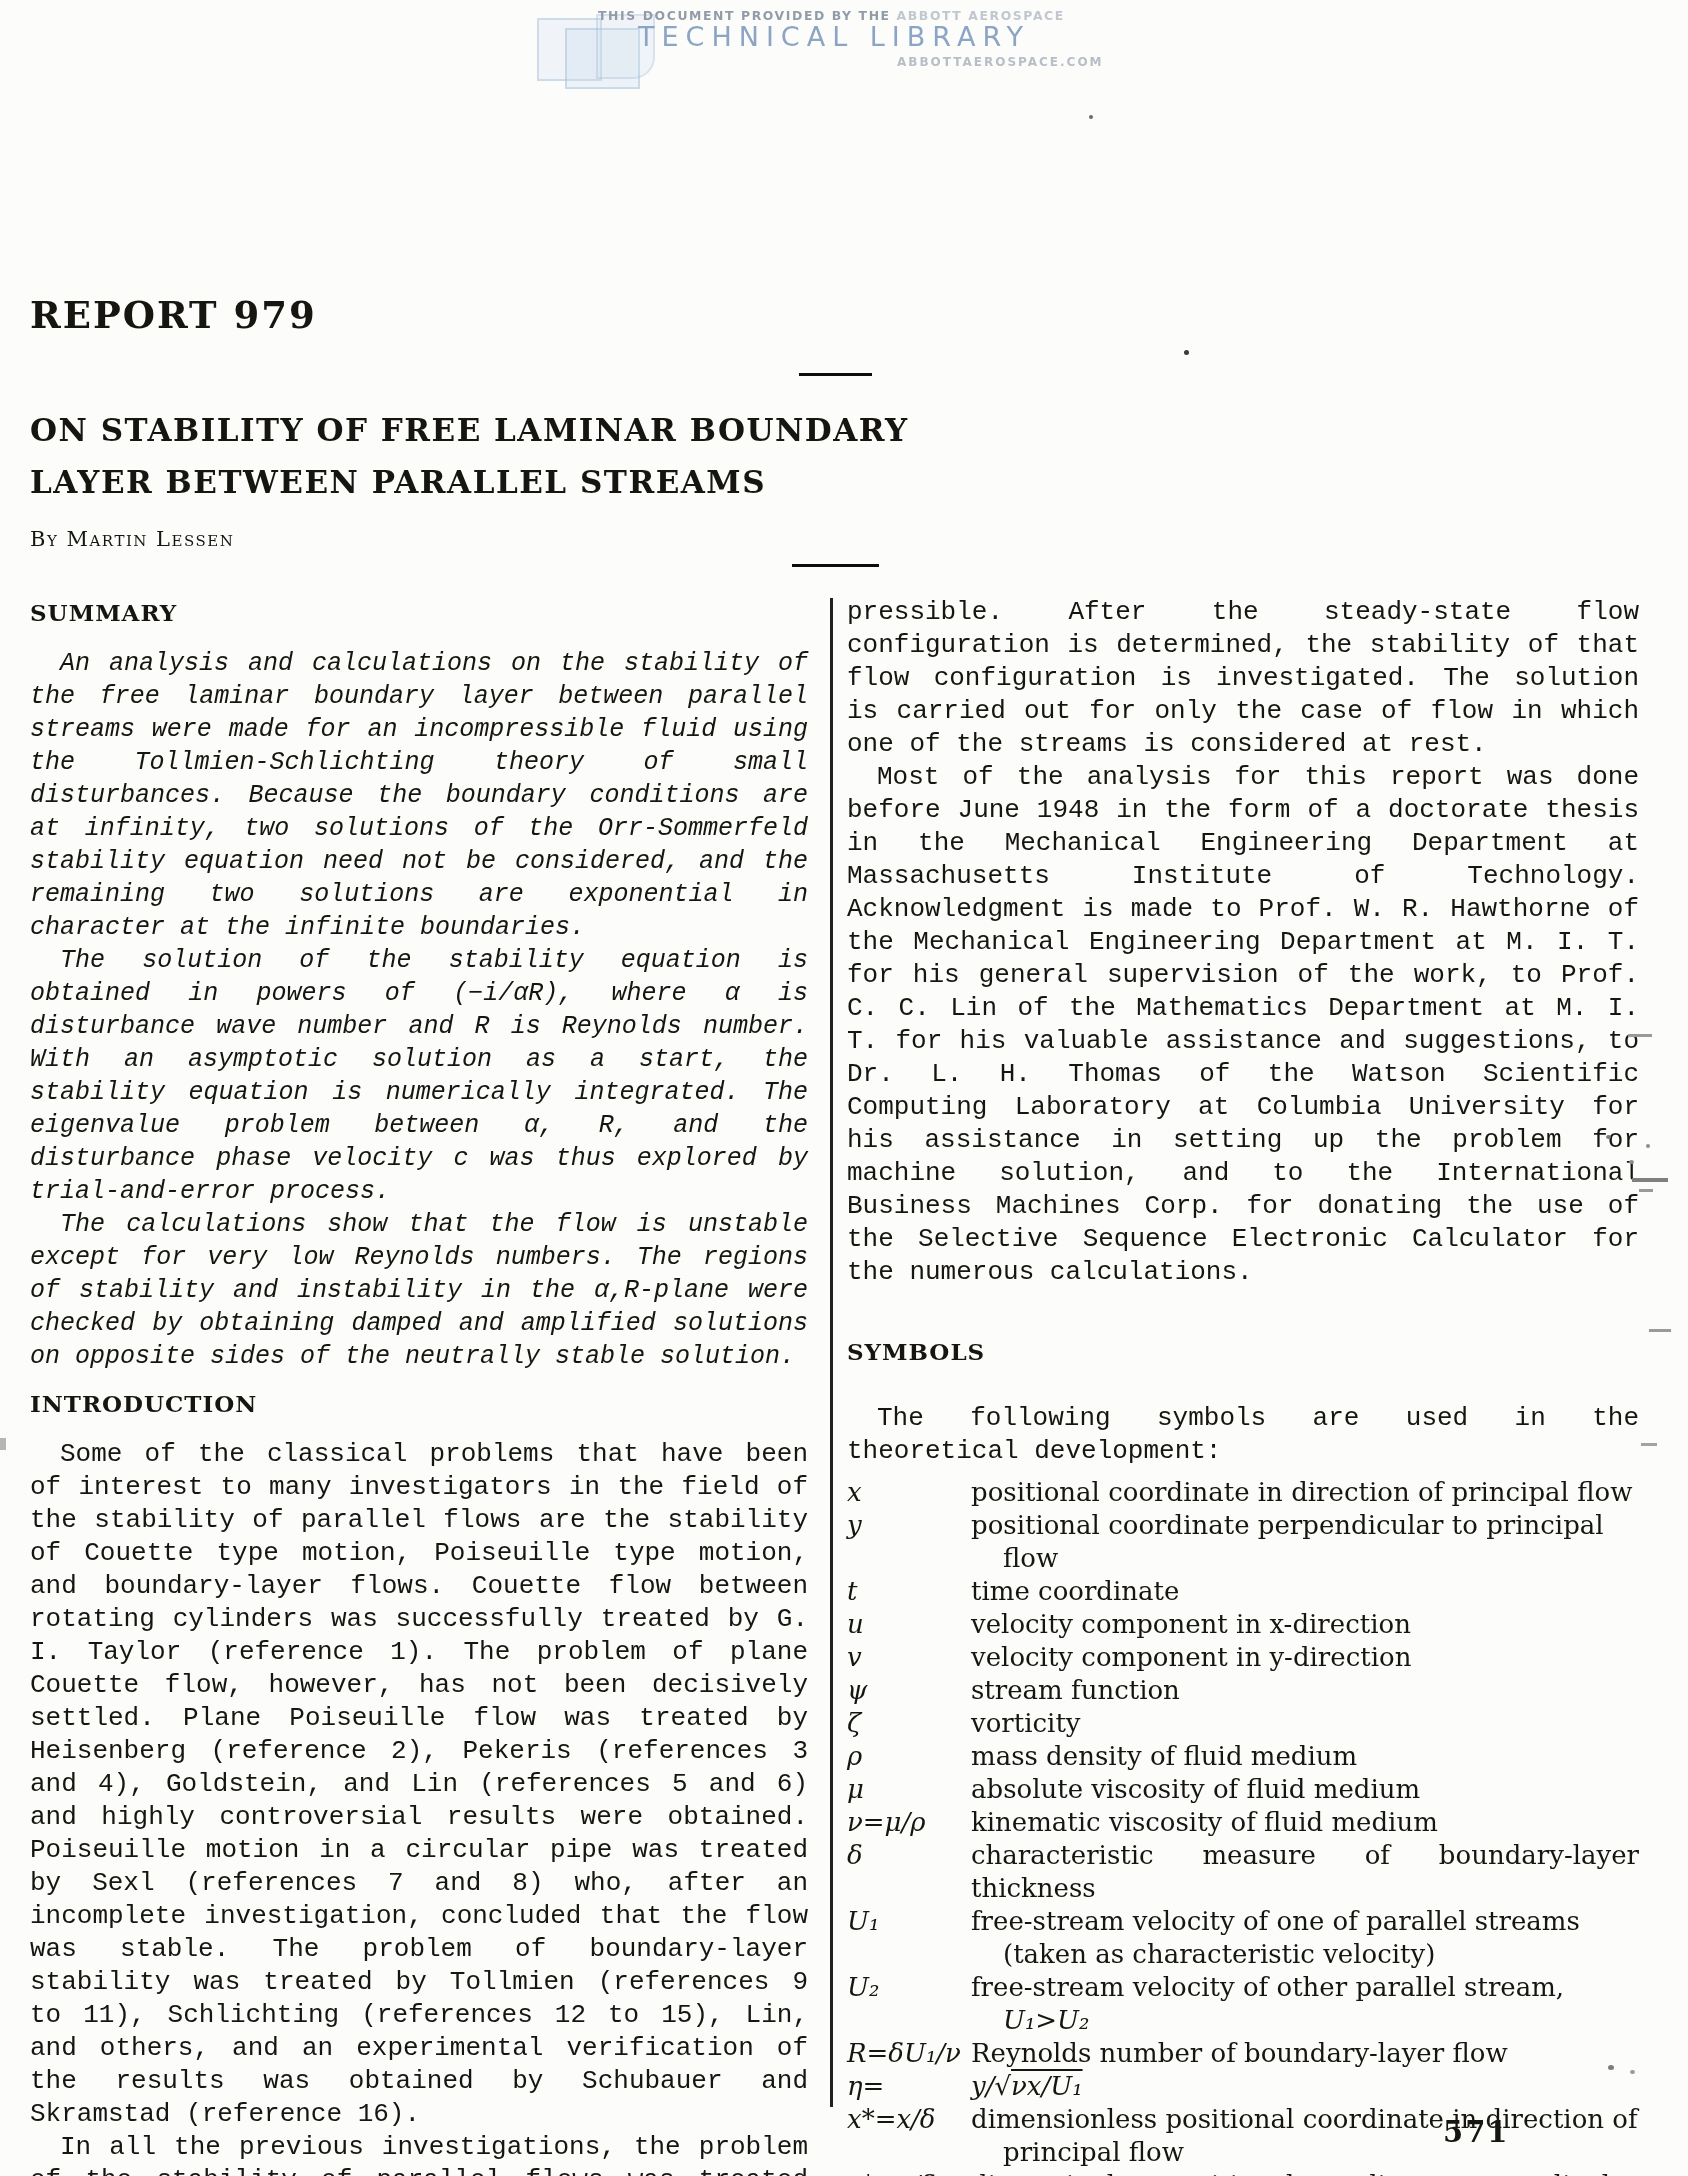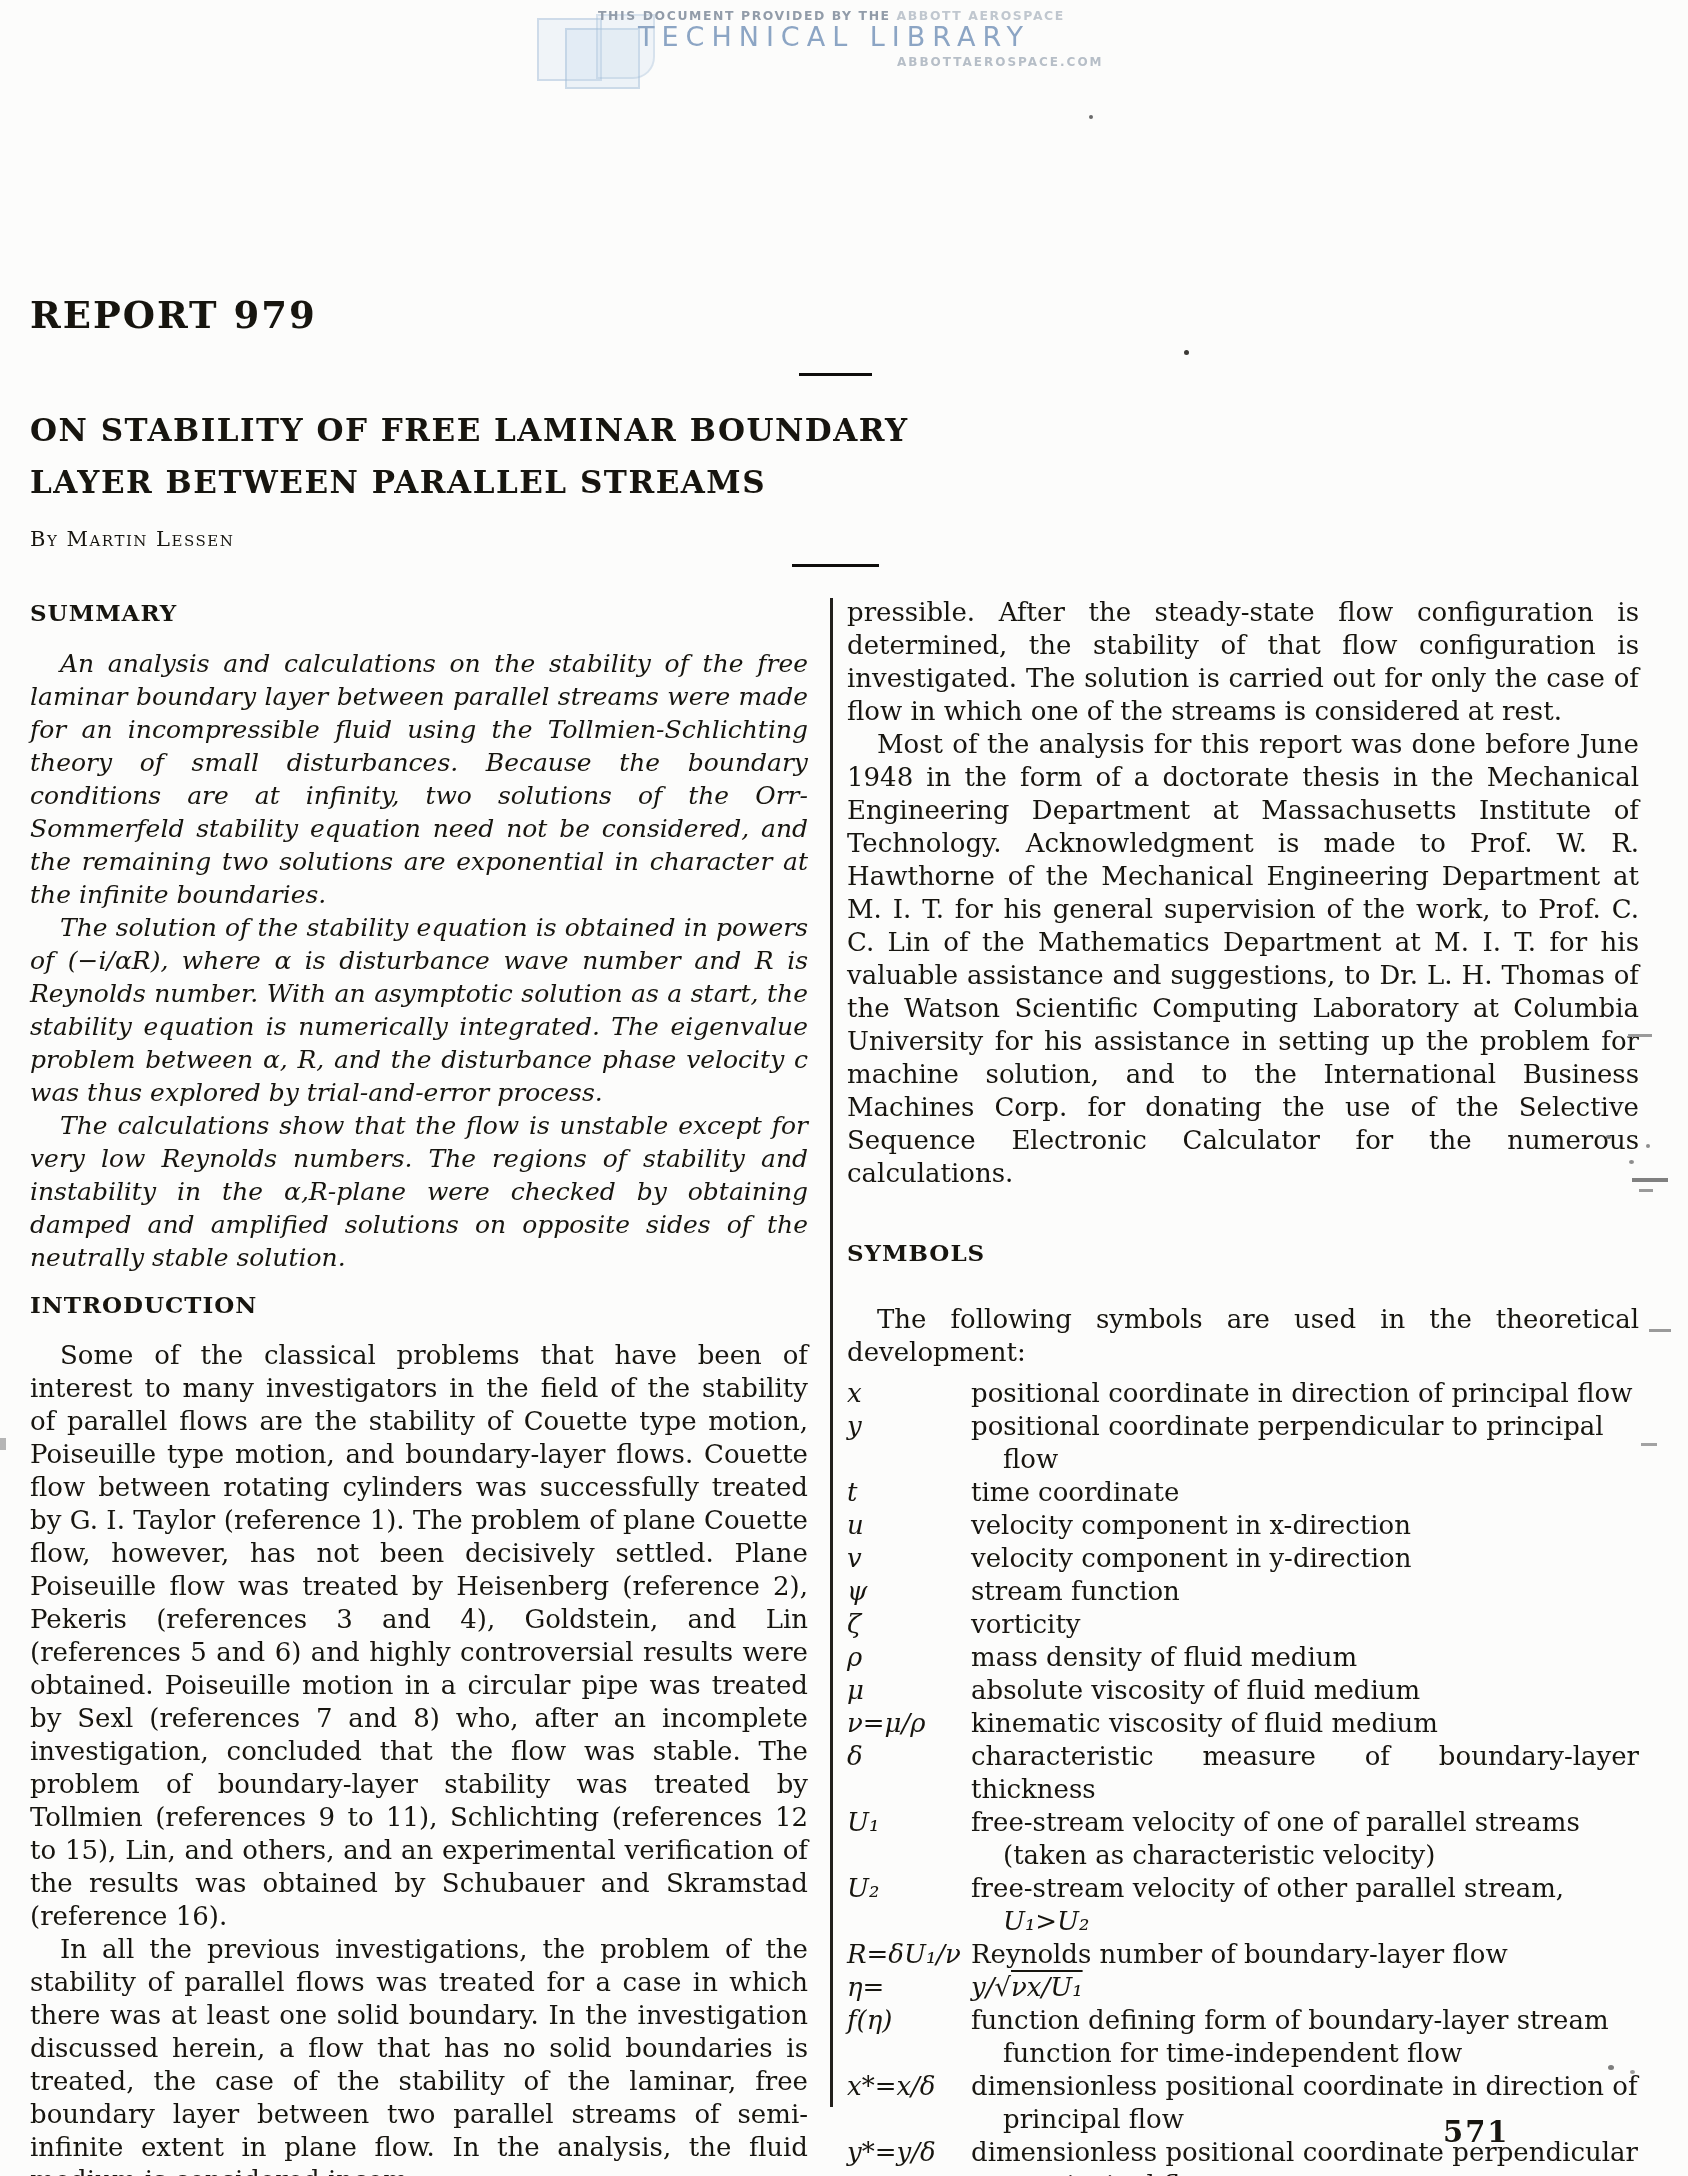--- a/index.html
+++ b/index.html
@@ -33,21 +33,21 @@
   .title{margin:28px 0 0;font-size:31px;line-height:52px;font-weight:700;letter-spacing:1.5px;}
   .byline{margin-top:19px;font-size:21px;font-variant:small-caps;letter-spacing:1.5px;}
   
   .col-divider{position:absolute;left:830px;top:598px;width:3px;height:1509px;background:#22201c;}
   .col{position:absolute;top:596px;font-size:26px;line-height:33px;}
   .col-left{left:30px;width:778px;}
   .col-right{left:847px;width:792px;}
   h2{font-size:23px;font-weight:700;text-align:left;letter-spacing:1px;margin:0 0 18px;}
   h2.intro-h{margin:14px 0 18px;}
   h2.symbols-h{margin:46px 0 34px;}
-  p{margin:0;text-align:justify;text-indent:30px;}
+  p{margin:0;text-align:justify;text-indent:30px;font-family:Liberation Mono, monospace;}
   p.noindent{text-indent:0;}
   p.it{font-style:italic;font-size:25px;}
   
   .symtab{margin-top:8px;}
   .symrow{display:grid;grid-template-columns:124px 1fr;}
   .symcell{font-style:italic;white-space:nowrap;}
   .defcell{text-align:justify;}
   .contline{padding-left:32px;}
   .ovl{text-decoration:overline;}
   
@@ -181,27 +181,20 @@
       </div>
       <div class="symrow">
         <div class="symcell">R=δU₁/ν</div>
         <div class="defcell">
             <div>Reynolds number of boundary-layer flow</div>
           </div>
       </div>
       <div class="symrow">
         <div class="symcell">η=</div>
         <div class="defcell symcell"><span>y/√</span><span class="ovl">νx/U₁</span></div>
-      </div>
-      <div class="symrow">
-        <div class="symcell">f(η)</div>
-        <div class="defcell">
-            <div>function defining form of boundary-layer stream</div>
-            <div class="contline">function for time-independent flow</div>
-          </div>
       </div>
       <div class="symrow">
         <div class="symcell">x*=x/δ</div>
         <div class="defcell">
             <div>dimensionless positional coordinate in direction of</div>
             <div class="contline">principal flow</div>
           </div>
       </div>
       <div class="symrow">
         <div class="symcell">y*=y/δ</div>

